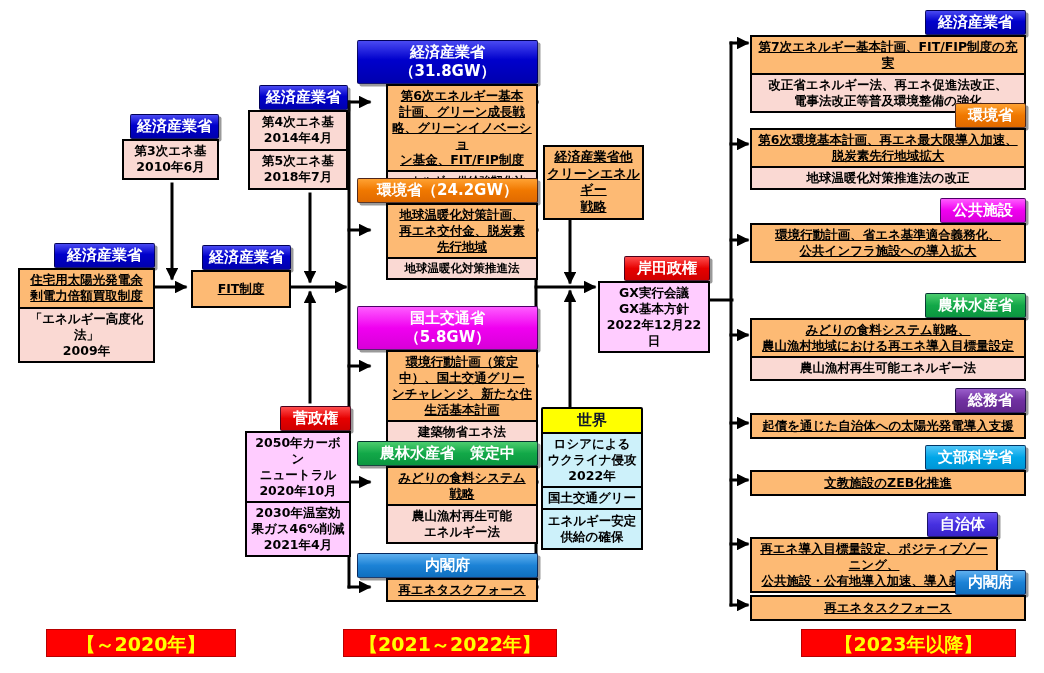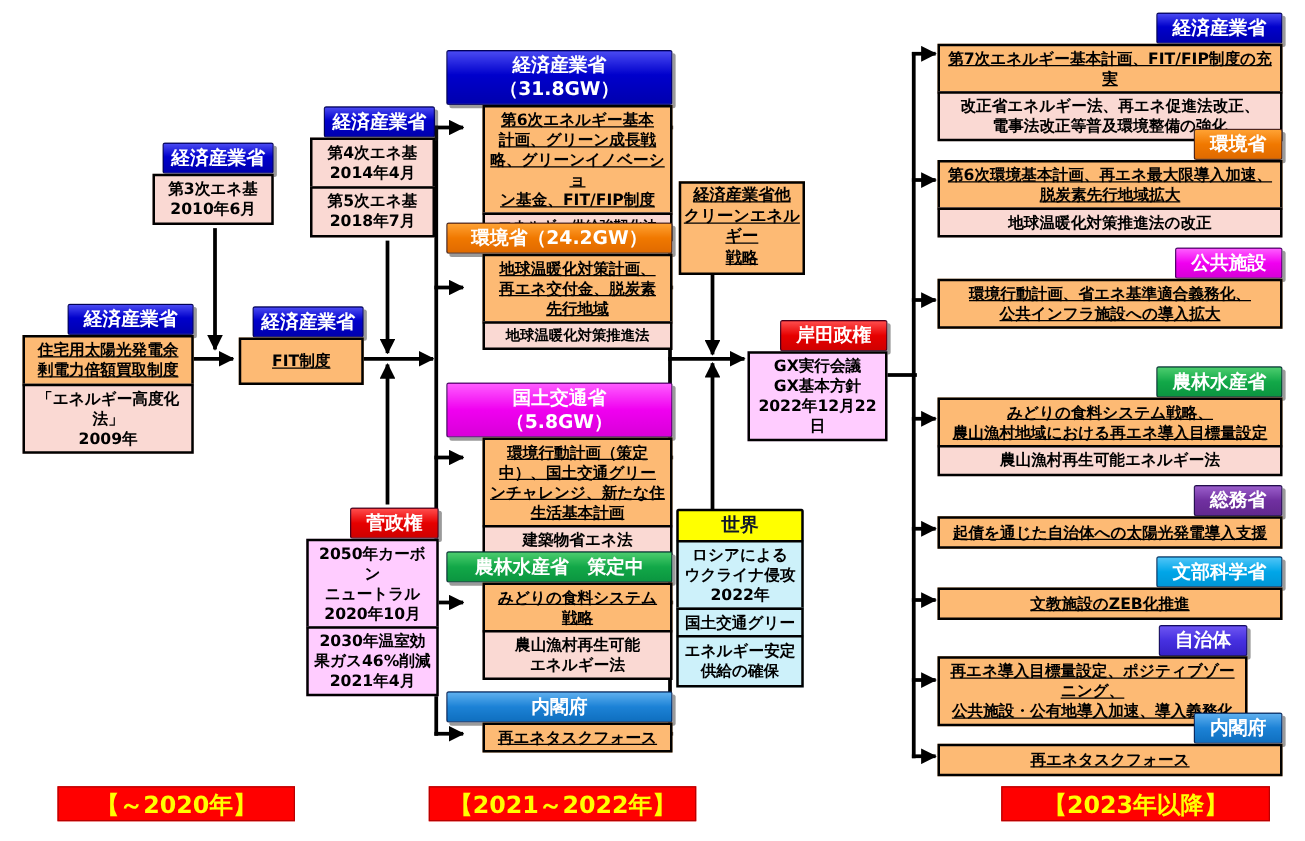--- a/index.html
+++ b/index.html
@@ -216,21 +216,21 @@
   <div class="sec" style="left:750px;top:388px;width:276px">
     <div class="hdr h-purple">総務省</div>
     <div class="row r-yellow" style="min-height:26px">起債を通じた自治体への太陽光発電導入支援</div>
   </div>
 
   <div class="sec" style="left:750px;top:445px;width:276px">
     <div class="hdr h-cyan">文部科学省</div>
     <div class="row r-yellow" style="min-height:26px">文教施設のZEB化推進</div>
   </div>
 
-  <div class="sec" style="left:750px;top:500px;width:248px">
+  <div class="sec" style="left:750px;top:512px;width:248px">
     <div class="hdr h-violet">自治体</div>
     <div class="row r-yellow" style="min-height:40px">再エネ導入目標量設定、ポジティブゾーニング、
 公共施設・公有地導入加速、導入義務化</div>
   </div>
 
   <div class="sec" style="left:750px;top:570px;width:276px">
     <div class="hdr h-cabblue">内閣府</div>
     <div class="row r-yellow" style="min-height:26px">再エネタスクフォース</div>
   </div>
 

